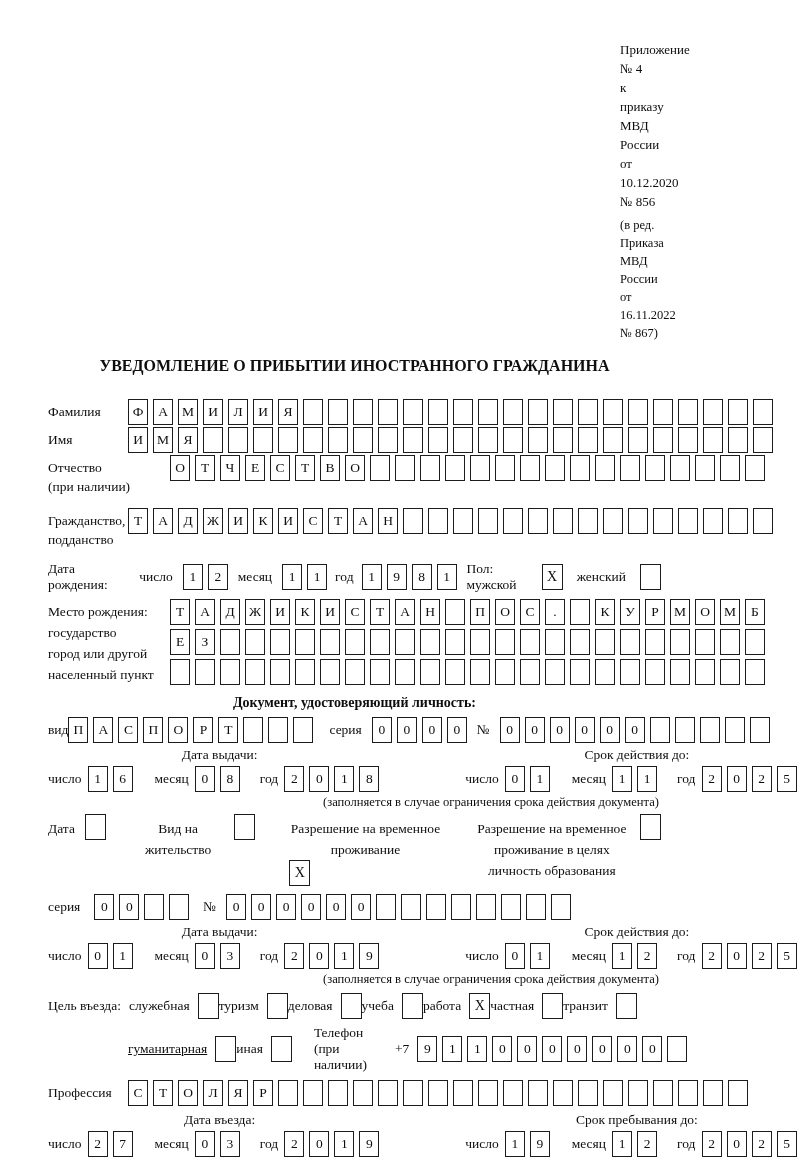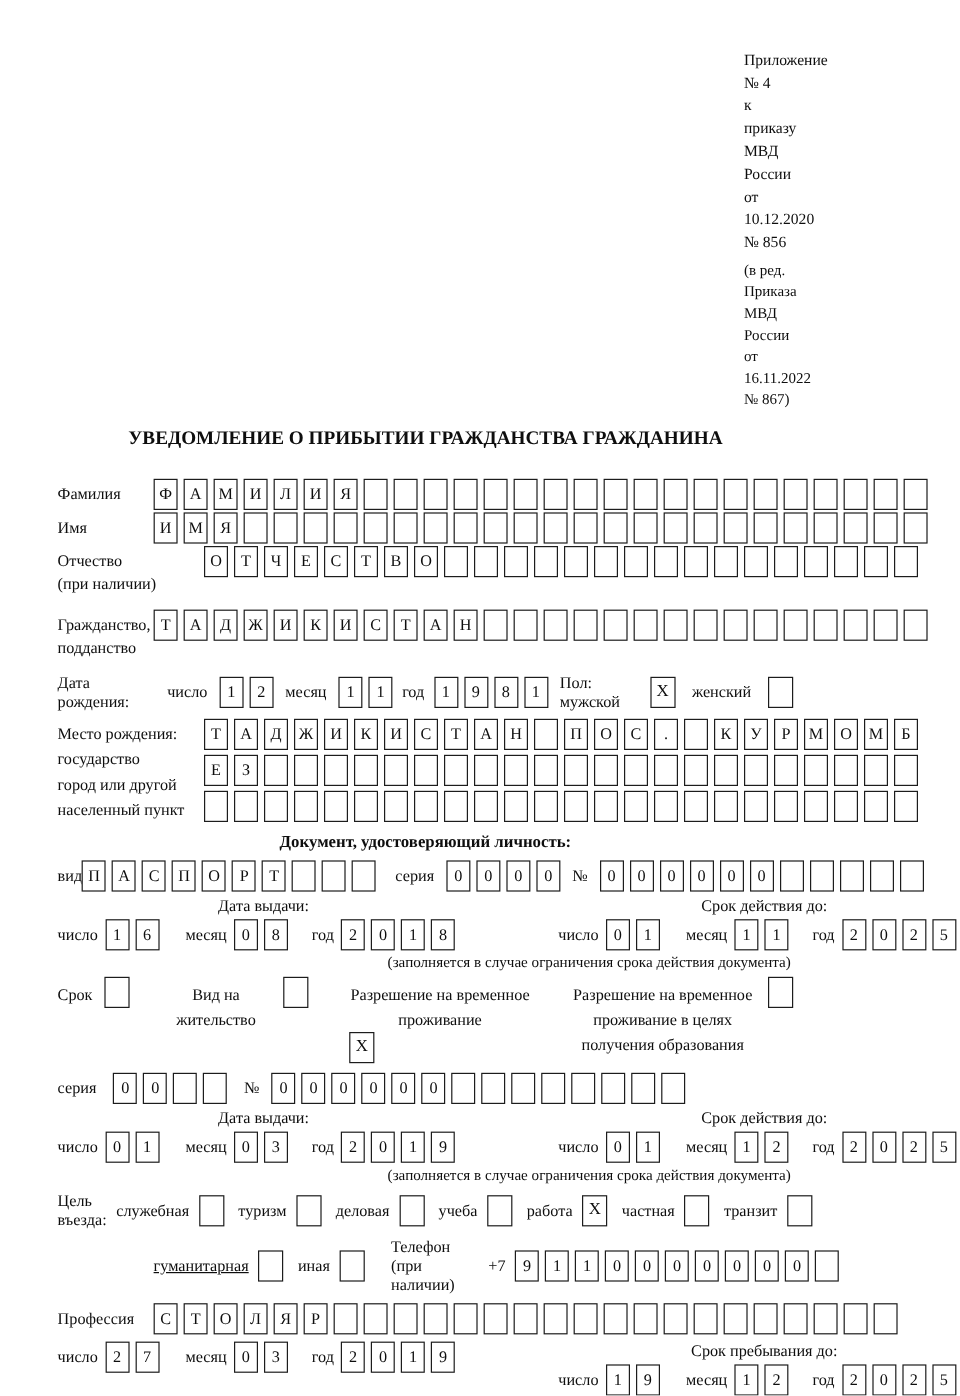--- a/index.html
+++ b/index.html
@@ -65,21 +65,21 @@
   .opts { display:flex; align-items:flex-start; margin-top:4px; margin-bottom:8px; }
   .opt { display:flex; align-items:flex-start; }
   .opt-label { padding-top:4px; text-align:center; line-height:21px; }
   .opt .checkbox { margin-left:10px; }
   .wrap190 { max-width:196px; }
   .wrap180 { max-width:182px; }
 
   .purpose-row { display:flex; align-items:center; margin-top:6px; }
   .purpose { display:flex; align-items:center; }
   .purpose .checkbox { margin-left:8px; }
-  .purpose + .purpose { margin-left:12px; }
+  .purpose + .purpose { margin-left:0; }
   .indent80 { margin-left:80px;text-decoration:underline; }
 
   .phone-label { margin-left:22px; }
   .phone-prefix { margin-left:28px; margin-right:8px; }
 
   .rep-row { display:flex; align-items:flex-start; margin-top:8px; }
   .rep-labels { width:110px; min-width:110px; line-height:22px; padding-top:2px; }
   .rep-cells .cells { margin-bottom:6px; }
 </style>
 </head>
@@ -92,21 +92,21 @@
     <div>к приказу МВД России</div>
     <div>от 10.12.2020 № 856</div>
     <div class="appendix-note">
       <div>(в ред. Приказа МВД России</div>
       <div>от 16.11.2022 № 867)</div>
     </div>
   </div>
 
 
   <div class="title">
-    <div>УВЕДОМЛЕНИЕ О ПРИБЫТИИ ГРАЖДАНСТВА ГРАЖДАНИНА</div>
+    <div>УВЕДОМЛЕНИЕ О ПРИБЫТИИ ИНОСТРАННОГО ГРАЖДАНИНА</div>
   </div>
 
 
   <div class="form-body">
 
     <div class="frow">
       <div class="flabel w80">Фамилия</div>
       <div class="cells">
           <div class="cell">Ф</div>
           <div class="cell">А</div>
@@ -434,33 +434,33 @@
               <div class="cell">5</div>
             </div>
         </div>
       </div>
     </div>
     <div class="date-note">(заполняется в случае ограничения срока действия документа)</div>
 
 
     <div class="opts">
       <div class="opt">
-        <div class="opt-label">Срок</div>
+        <div class="opt-label">Дата</div>
         <div class="checkbox"></div>
       </div>
       <div class="opt" style="margin-left:26px;">
         <div class="opt-label">Вид на жительство</div>
         <div class="checkbox"></div>
       </div>
       <div class="opt" style="margin-left:24px;flex-direction:column;">
         <div class="opt-label wrap190">Разрешение на временное проживание</div>
         <div class="checkbox">X</div>
       </div>
       <div class="opt" style="margin-left:22px;">
-        <div class="opt-label wrap180">Разрешение на временное проживание в целях получения образования</div>
+        <div class="opt-label wrap180">Разрешение на временное проживание в целях личность образования</div>
         <div class="checkbox"></div>
       </div>
     </div>
 
     <div class="inline-row">
       <span>серия</span>
       <div class="cells ml14">
           <div class="cell">0</div>
           <div class="cell">0</div>
           <div class="cell"></div>
@@ -617,20 +617,21 @@
           <div class="cell"></div>
           <div class="cell"></div>
           <div class="cell"></div>
           <div class="cell"></div>
           <div class="cell"></div>
         </div>
     </div>
 
     <div class="dates" style="margin-top:6px;">
       <div class="date-col">
+        <div class="date-head">Дата въезда:</div>
         <div class="date-row">
           <span class="dlabel">число</span>
           <div class="cells">
               <div class="cell">2</div>
               <div class="cell">7</div>
             </div>
           <span class="dlabel ml10">месяц</span>
           <div class="cells">
               <div class="cell">0</div>
               <div class="cell">3</div>

